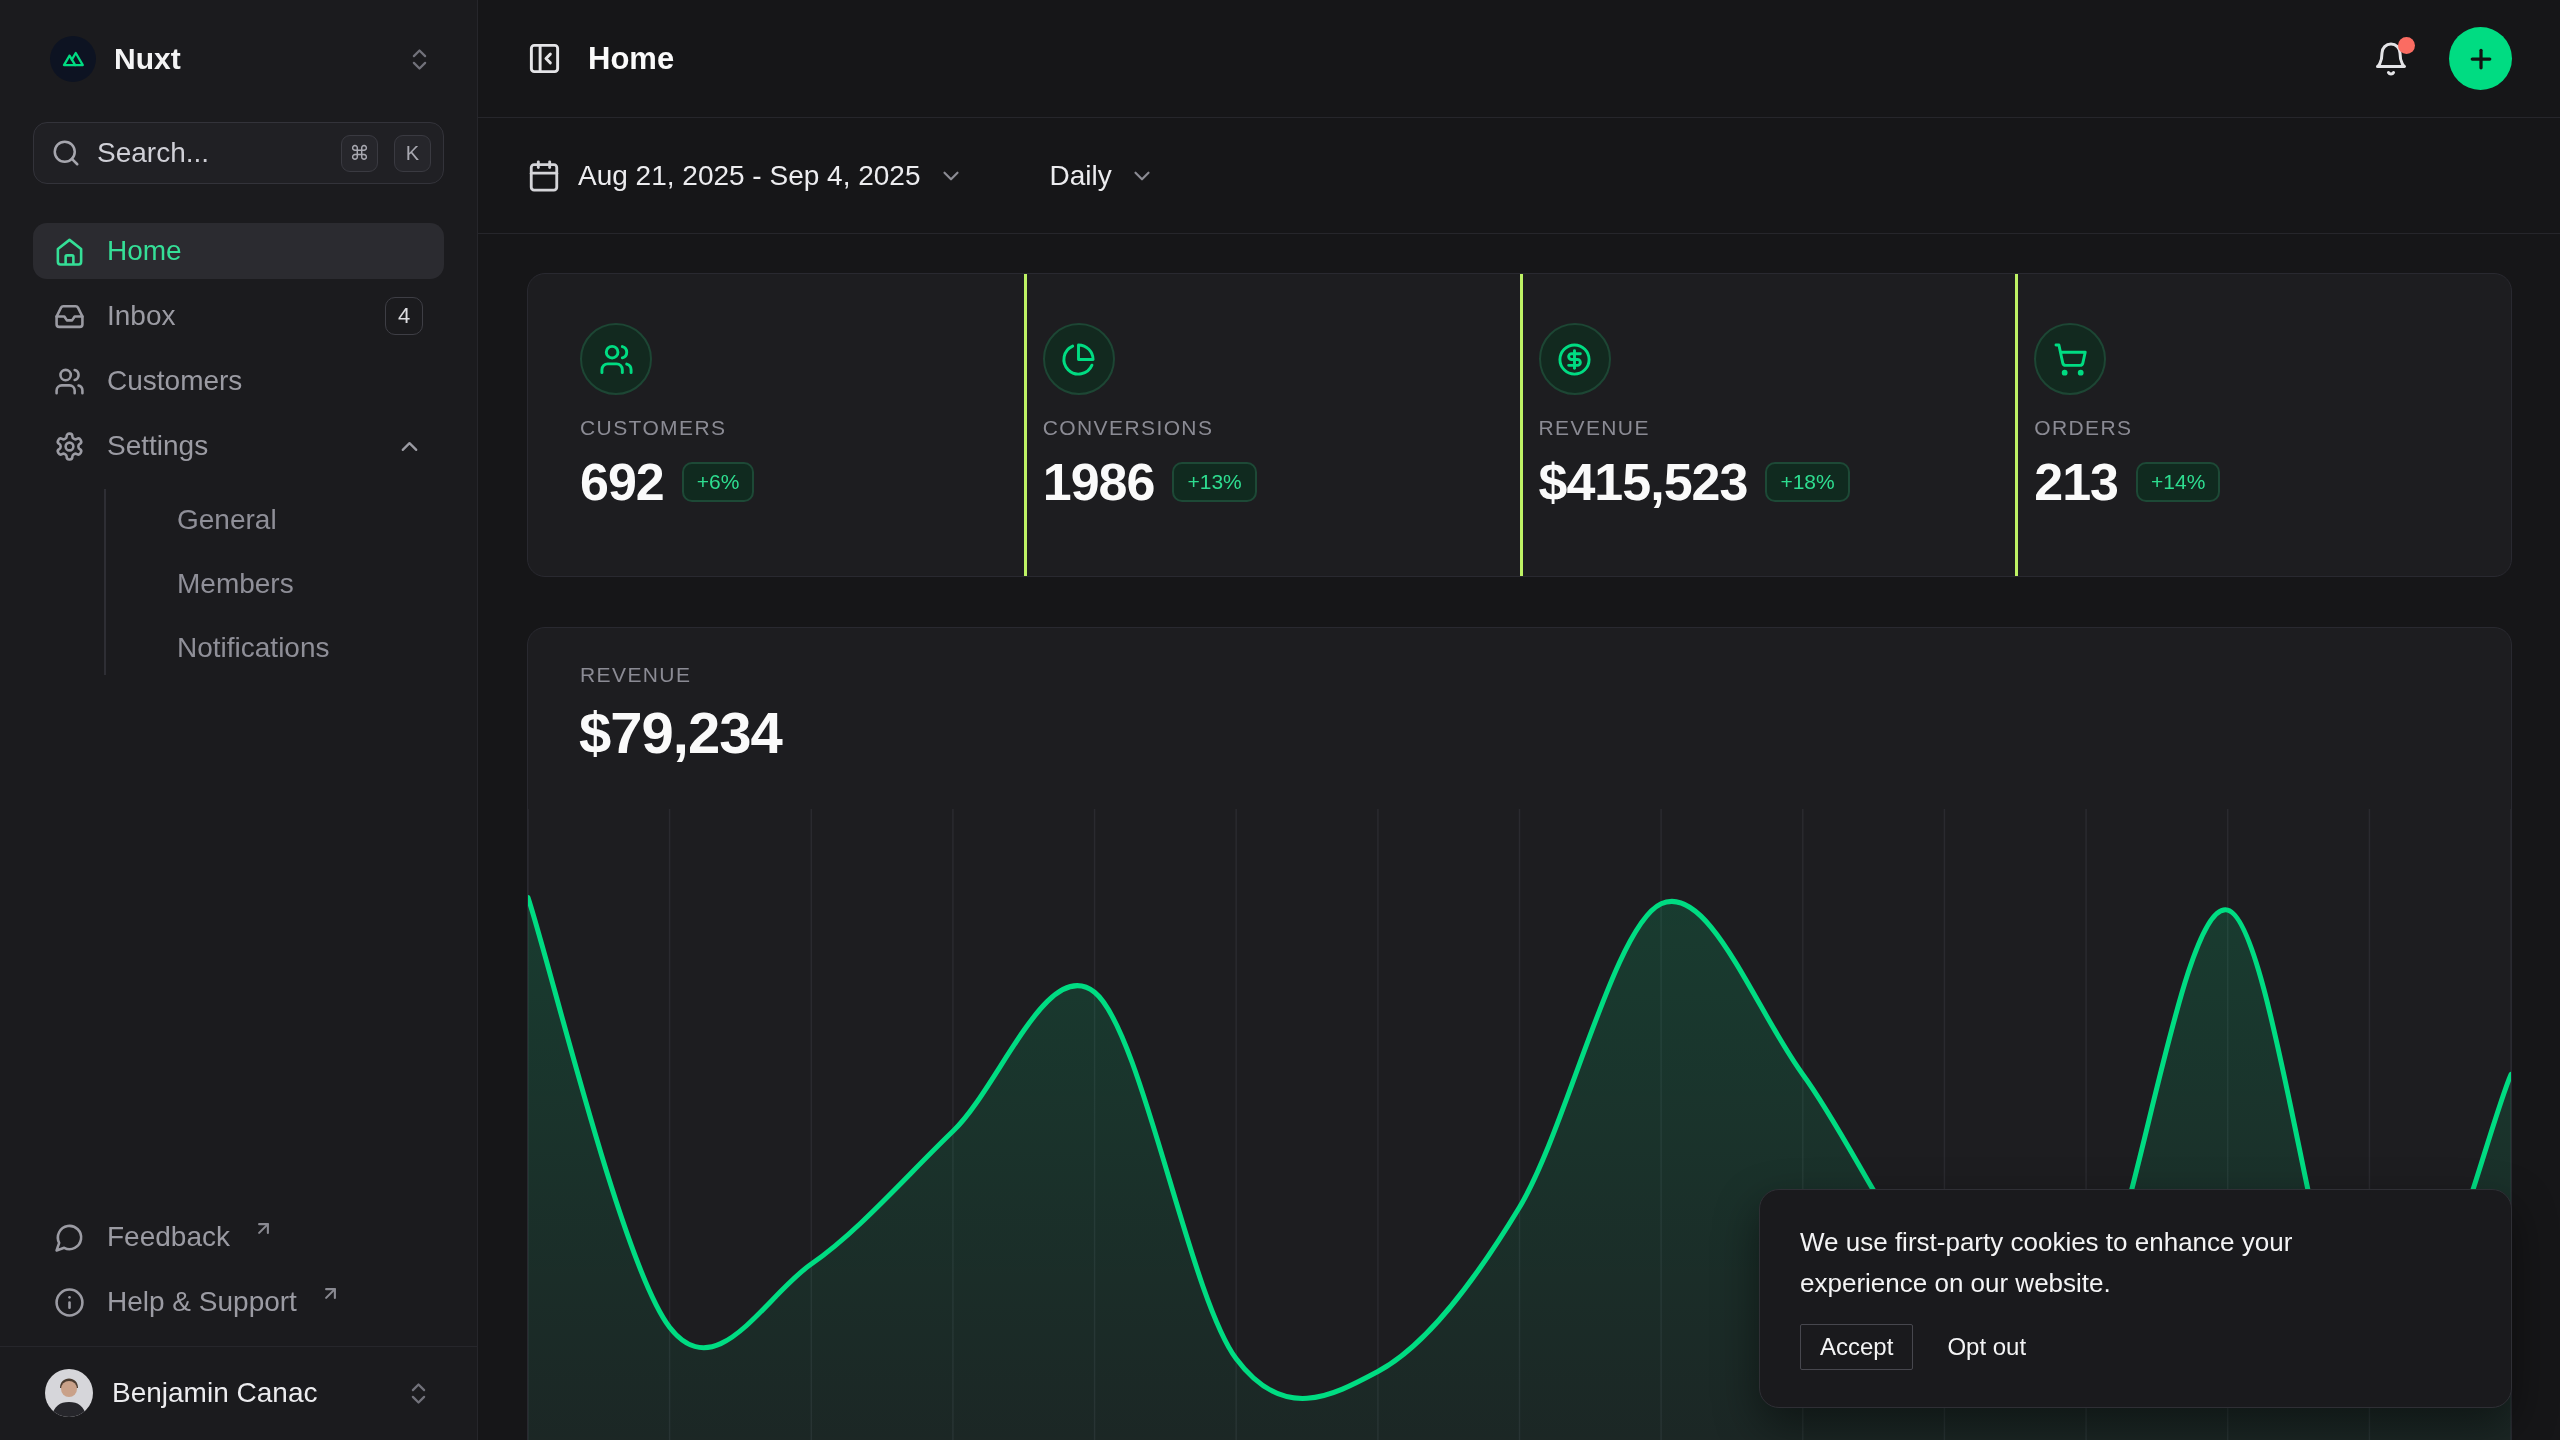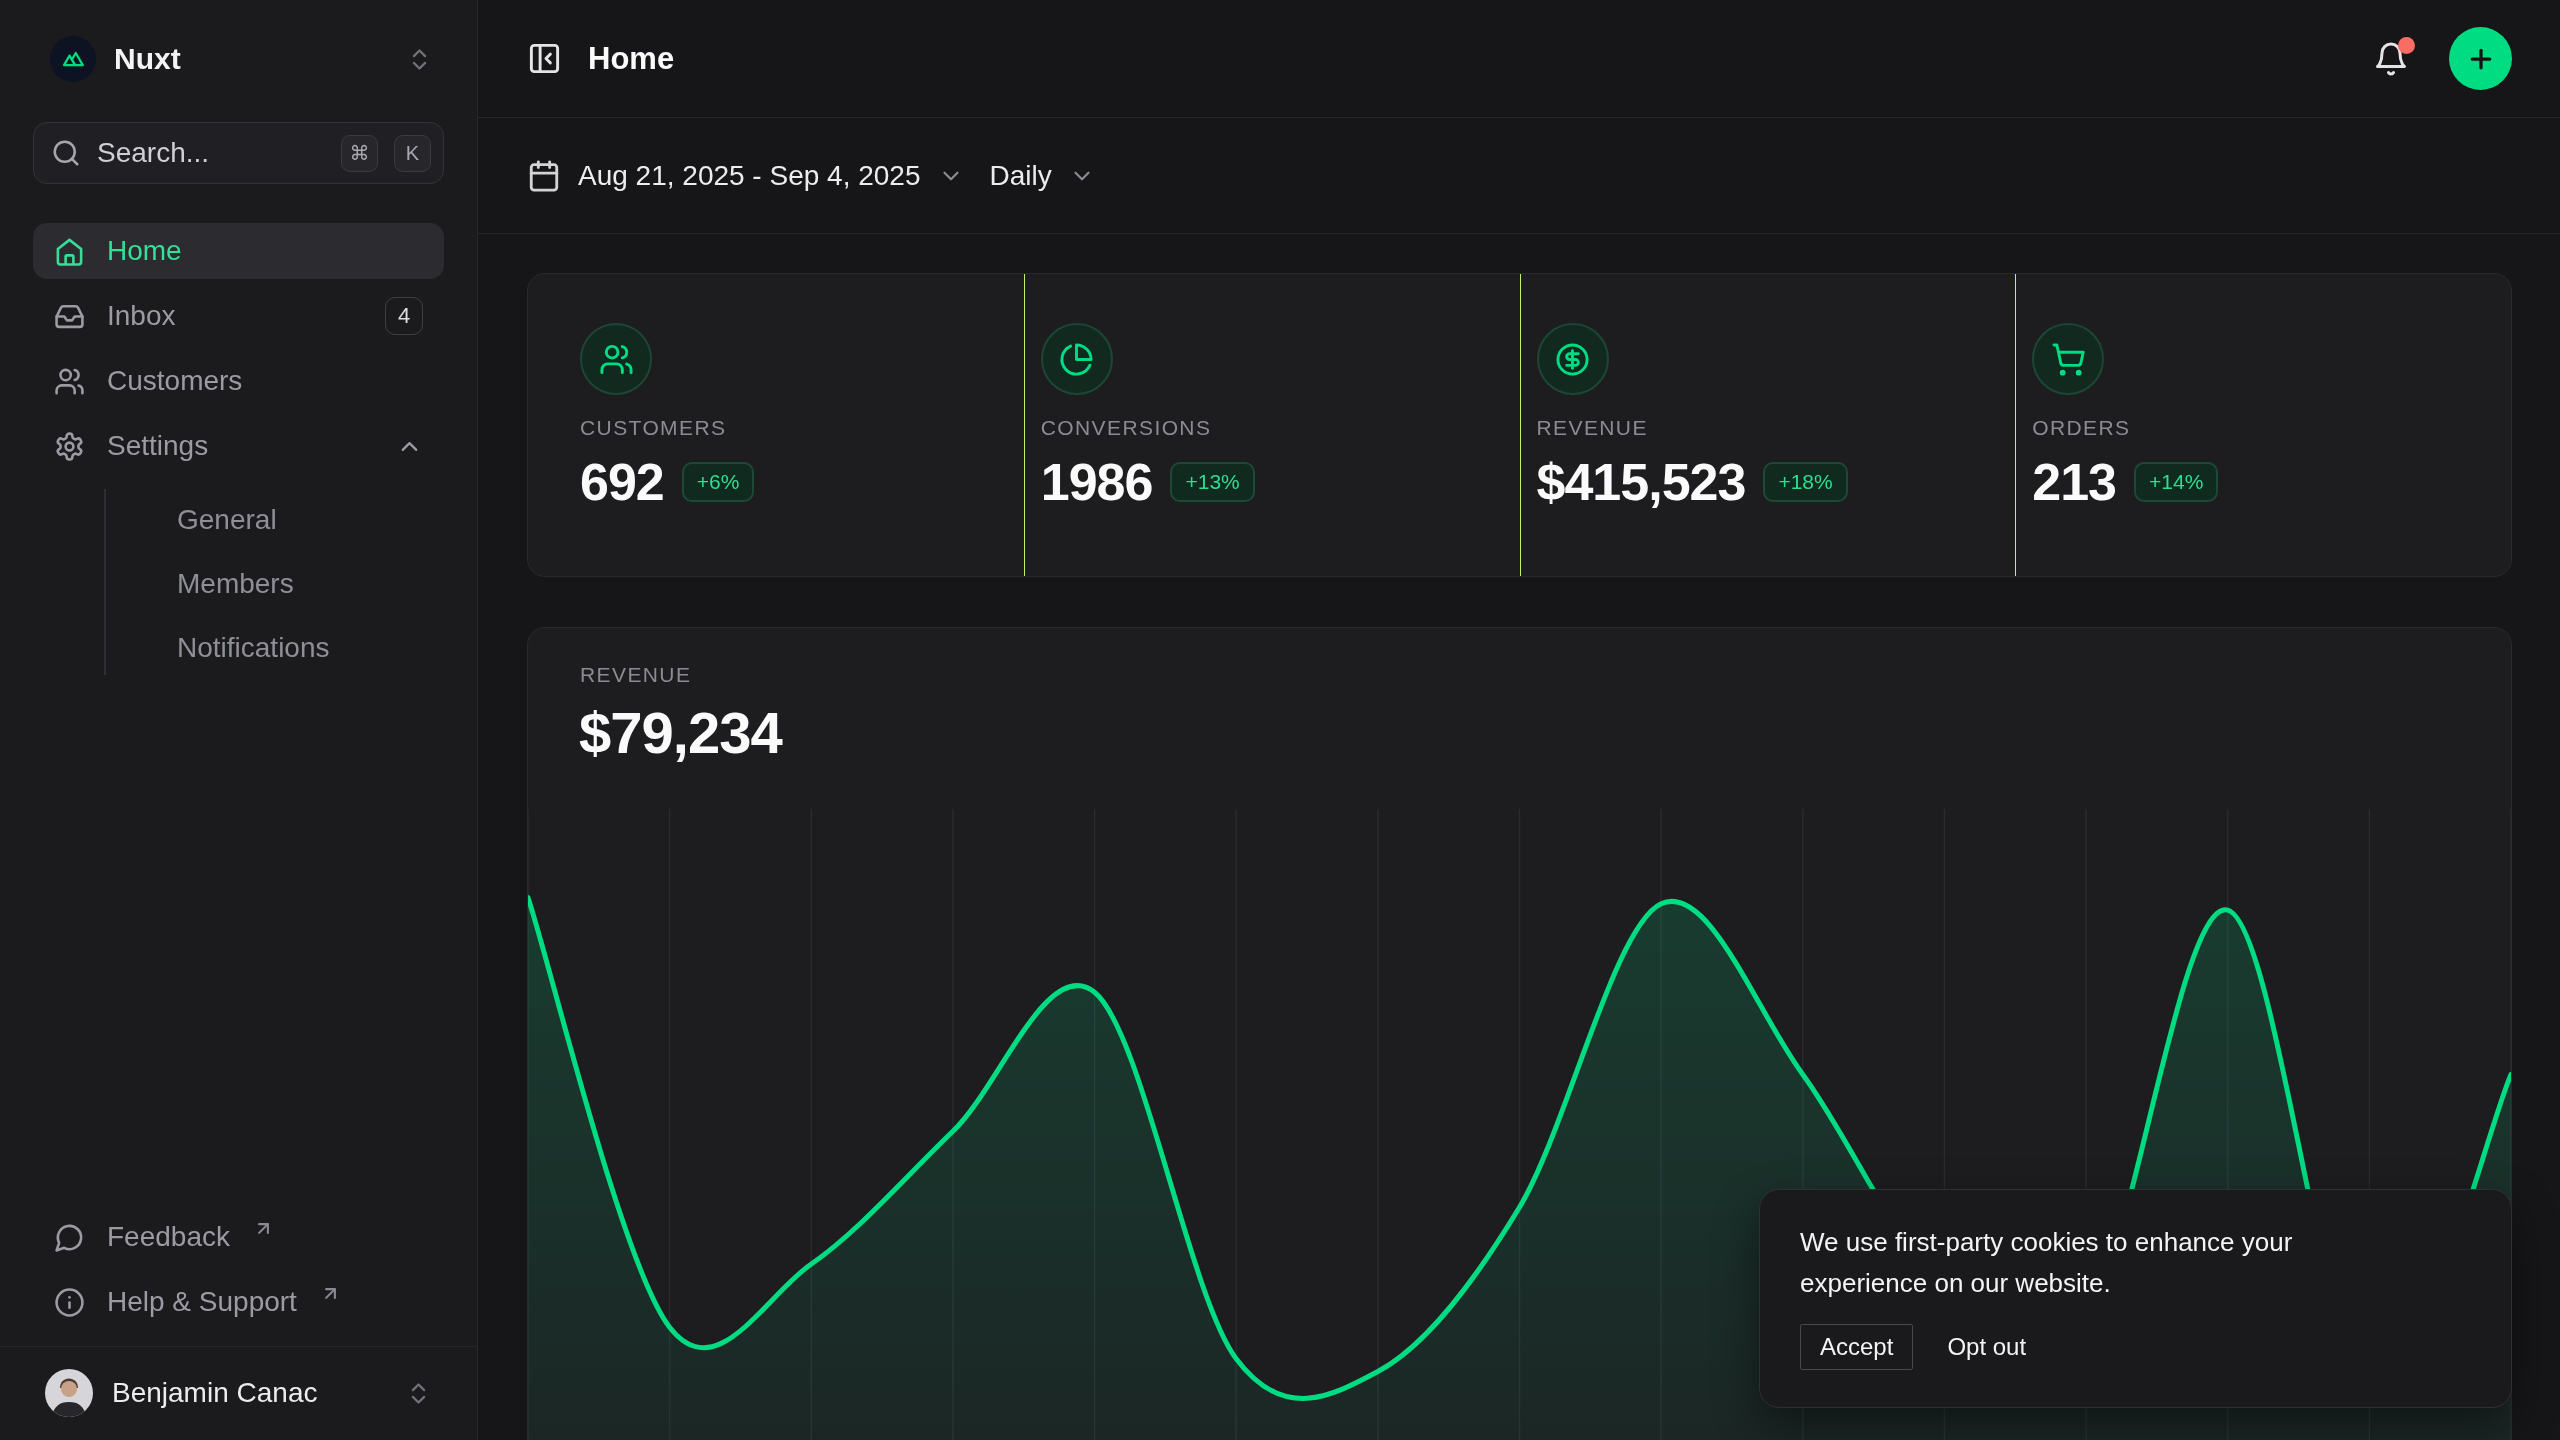--- a/index.html
+++ b/index.html
@@ -63,27 +63,27 @@
   .add-btn { width:63px; height:63px; border-radius:50%; border:0; display:grid; place-items:center;
     color:#111412; cursor:pointer; }
   .add-btn svg { width:30px; height:30px; }
 
   .toolbar { height:116px; border-bottom:1px solid #26262b; display:flex; align-items:center;
     padding:0 48px 0 49px; }
   .picker { display:flex; align-items:center; gap:17px; color:#ececef; font-size:28px;
     font-weight:500; cursor:pointer; }
   .cal-icon { width:34px; height:34px; color:#d4d4d8; }
   .chev-dn { width:26px; height:26px; color:#8b8b93; }
-  .daily-btn { margin-left:26px;justify-content:flex-end; }
+  .daily-btn { margin-left:86px;justify-content:flex-end; }
 
   .content { padding:39px 48px 0 49px; }
   .stats-row { height:304px; border:1px solid #292930; border-radius:18px; background:#1d1d20;
     display:grid; grid-template-columns:repeat(4,1fr); overflow:hidden; }
   .stat-cell { padding:49px 20px 0 52px; }
-  .stat-cell + .stat-cell { border-left:1px solid #bef264;padding-left:16px; }
+  .stat-cell + .stat-cell { border-left:3px solid #bef264;padding-left:16px; }
   .icon-circle { width:72px; height:72px; border-radius:50%; background:#12291f;
     border:2px solid #1d4634; display:grid; place-items:center; color:#00dc82; }
   .icon-circle svg { width:35px; height:35px; }
   .stat-label { margin-top:21px; font-size:21px; font-weight:500; letter-spacing:1.4px; color:#8b8b94; }
   .stat-value-row { margin-top:12px; display:flex; align-items:center; gap:18px; }
   .stat-value { font-size:52px; font-weight:700; color:#fafafa; letter-spacing:-1px; }
   .delta-badge { background:#102a1f; border:2px solid #1d4936; color:#2edd90; font-size:21px;
     font-weight:500; padding:6px 13px; border-radius:10px; }
 
   .revenue-card { position:relative; margin-top:50px; height:860px; border:1px solid #292930;

